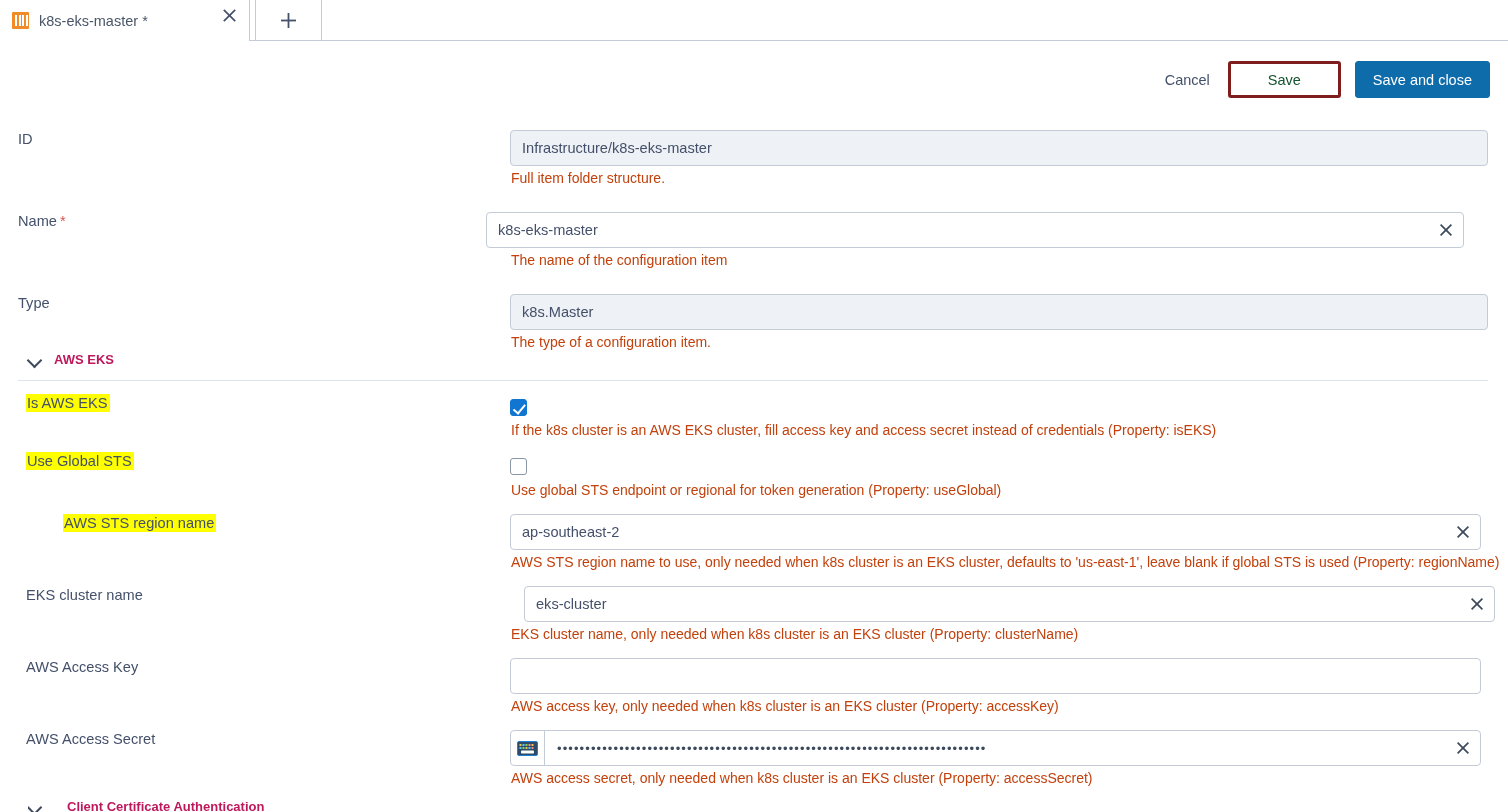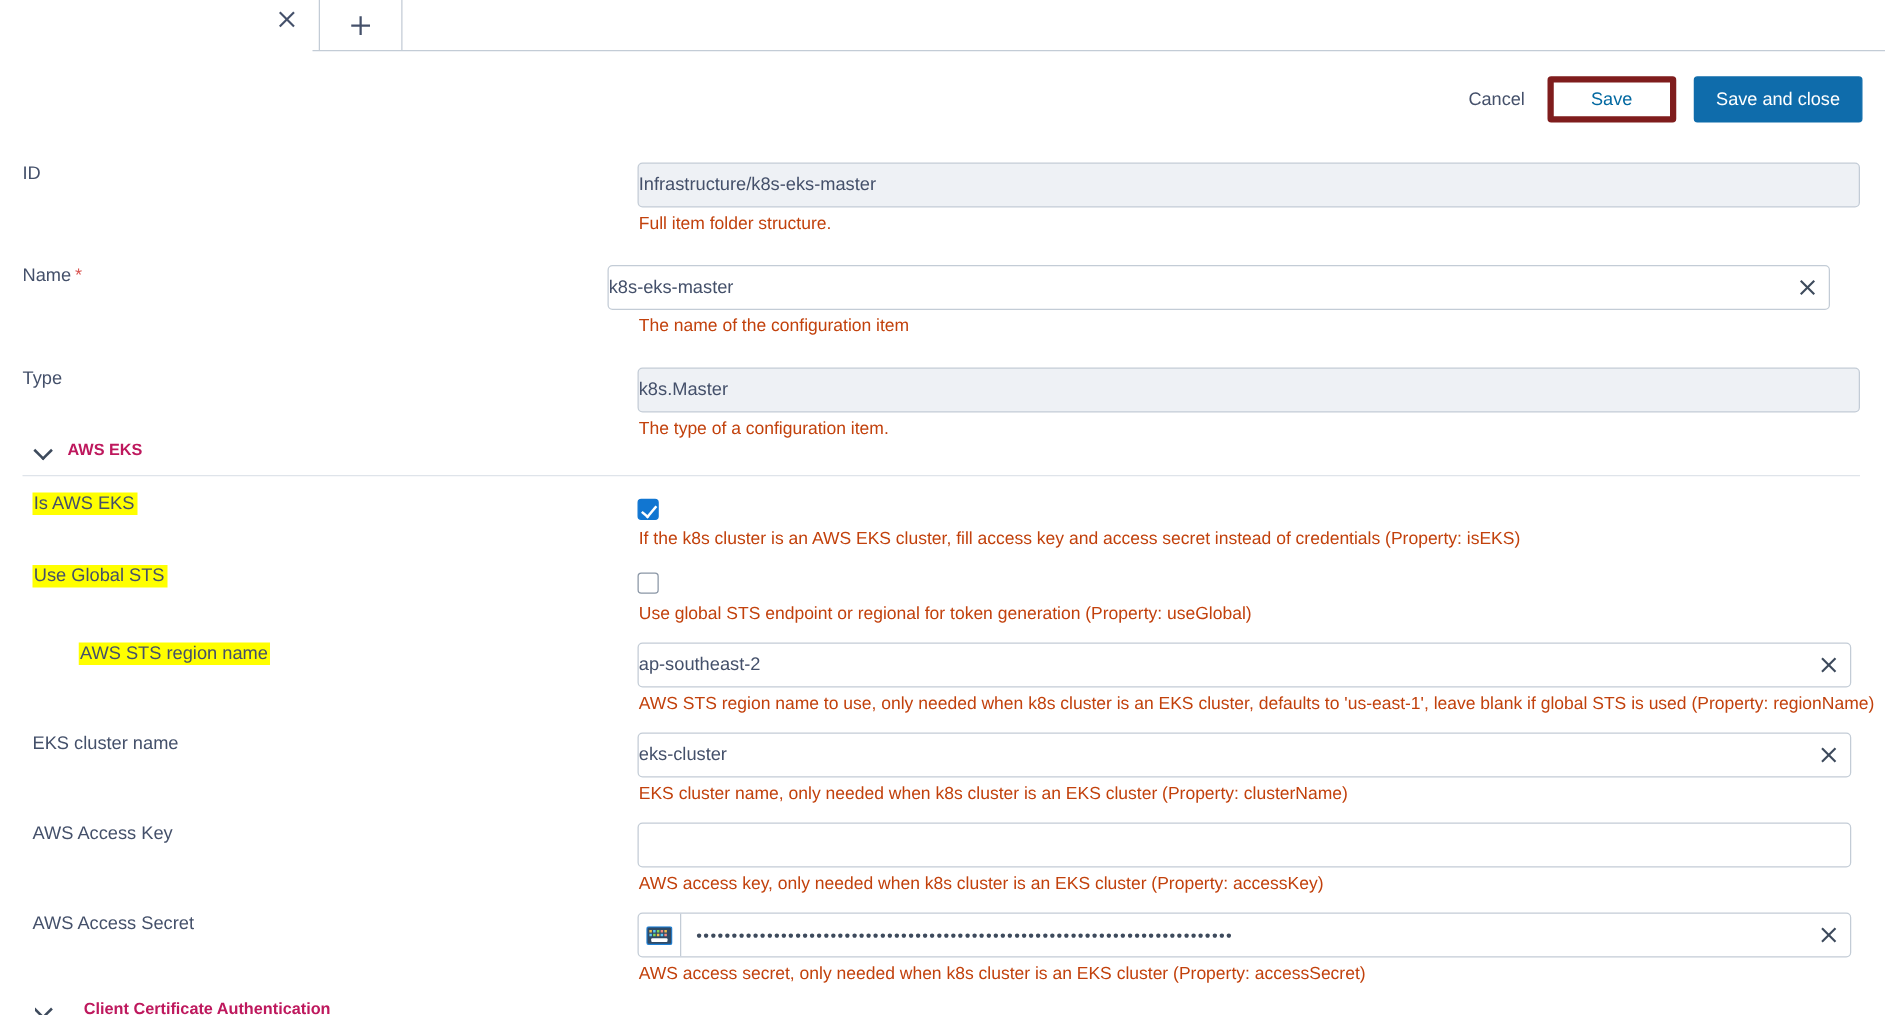--- a/index.html
+++ b/index.html
@@ -66,24 +66,24 @@
     position: absolute; right: 18px; top: 61px;
     display: flex; align-items: center; gap: 0px;
   }
   .btn-cancel {
     background: none; border: none;
     color: #44506a; font-size: 14.5px;
     font-family: "Liberation Sans", sans-serif;
     padding: 0 18px; height: 37px; cursor: pointer;
   }
   .btn-save {
-    background: #ffffff; border: 5px solid #7f1d1d;
-    color: #0369a1; font-size: 14.5px;
+    background: #ffffff; border: 3px solid #7f1d1d;
+    color: #14532d; font-size: 14.5px;
     font-family: "Liberation Sans", sans-serif;
-    border-radius: 3px; height: 37px; width: 103px; cursor: pointer;
+    border-radius: 3px; height: 37px; width: 113px; cursor: pointer;
     margin-right: 14px;
   }
   .btn-saveclose {
     background: #0f6cab; border: 1px solid #0f6cab;
     color: #ffffff; font-size: 14.5px;
     font-family: "Liberation Sans", sans-serif;
     border-radius: 3px; height: 37px; padding: 0 17px; cursor: pointer;
   }
 
   
@@ -101,20 +101,21 @@
 
   .field { position: absolute; }
   .input {
     position: relative;
     border: 1px solid #c3ccd6;
     border-radius: 4px;
     height: 36px;
     background: #ffffff;
     display: flex; align-items: center;
     font-size: 14.6px; color: #44506a;
+    padding-left: 11px;
   }
   .input.readonly { background: #eef1f5; border-color: #c3ccd6; }
   .input .val { flex: 1 1 auto; white-space: nowrap; overflow: hidden; }
   .clear-x {
     flex: 0 0 auto;
     width: 34px; height: 34px;
     display: flex; align-items: center; justify-content: center;
     color: #3d4a5c; font-size: 17px; line-height: 1; cursor: pointer;
   }
   .help {
@@ -183,20 +184,29 @@
     display: flex; align-items: center; gap: 24px;
     overflow: hidden; height: 12px;
   }
 </style>
 </head>
 <body>
 
 <div class="tabbar">
   <div class="tabbar-underline"></div>
 
+  <div class="tab-active">
+    <span class="tab-icon">
+      <i></i>
+        <i></i>
+        <i></i>
+        <i></i>
+    </span>
+    <span class="tab-title">k8s-eks-master *</span>
+  </div>
 
   <div class="tab-close">
     <svg width="15" height="15" viewBox="0 0 15 15" aria-hidden="true">
       <line x1="1.8" y1="1.8" x2="13.2" y2="13.2" stroke="#44506a" stroke-width="1.7"></line>
       <line x1="13.2" y1="1.8" x2="1.8" y2="13.2" stroke="#44506a" stroke-width="1.7"></line>
     </svg>
   </div>
 
   <div class="tab-new">
     <svg width="19" height="19" viewBox="0 0 19 19" aria-hidden="true">
@@ -278,21 +288,21 @@
         <svg width="14" height="14" viewBox="0 0 14 14" aria-hidden="true">
           <line x1="1.6" y1="1.6" x2="12.4" y2="12.4" stroke="#3d4a5c" stroke-width="1.7"></line>
           <line x1="12.4" y1="1.6" x2="1.6" y2="12.4" stroke="#3d4a5c" stroke-width="1.7"></line>
         </svg>
       </span>
     </div>
   </div>
   <div class="help" style="left:511px; top:554px;">AWS STS region name to use, only needed when k8s cluster is an EKS cluster, defaults to 'us-east-1', leave blank if global STS is used (Property: regionName)</div>
 
   <div class="label" style="left:26px; top:587px;">EKS cluster name</div>
-  <div class="field" style="left:510px; top:586px; width:971px;">
+  <div class="field" style="left:524px; top:586px; width:971px;">
     <div class="input">
       <span class="val">eks-cluster</span>
       <span class="clear-x">
         <svg width="14" height="14" viewBox="0 0 14 14" aria-hidden="true">
           <line x1="1.6" y1="1.6" x2="12.4" y2="12.4" stroke="#3d4a5c" stroke-width="1.7"></line>
           <line x1="12.4" y1="1.6" x2="1.6" y2="12.4" stroke="#3d4a5c" stroke-width="1.7"></line>
         </svg>
       </span>
     </div>
   </div>

